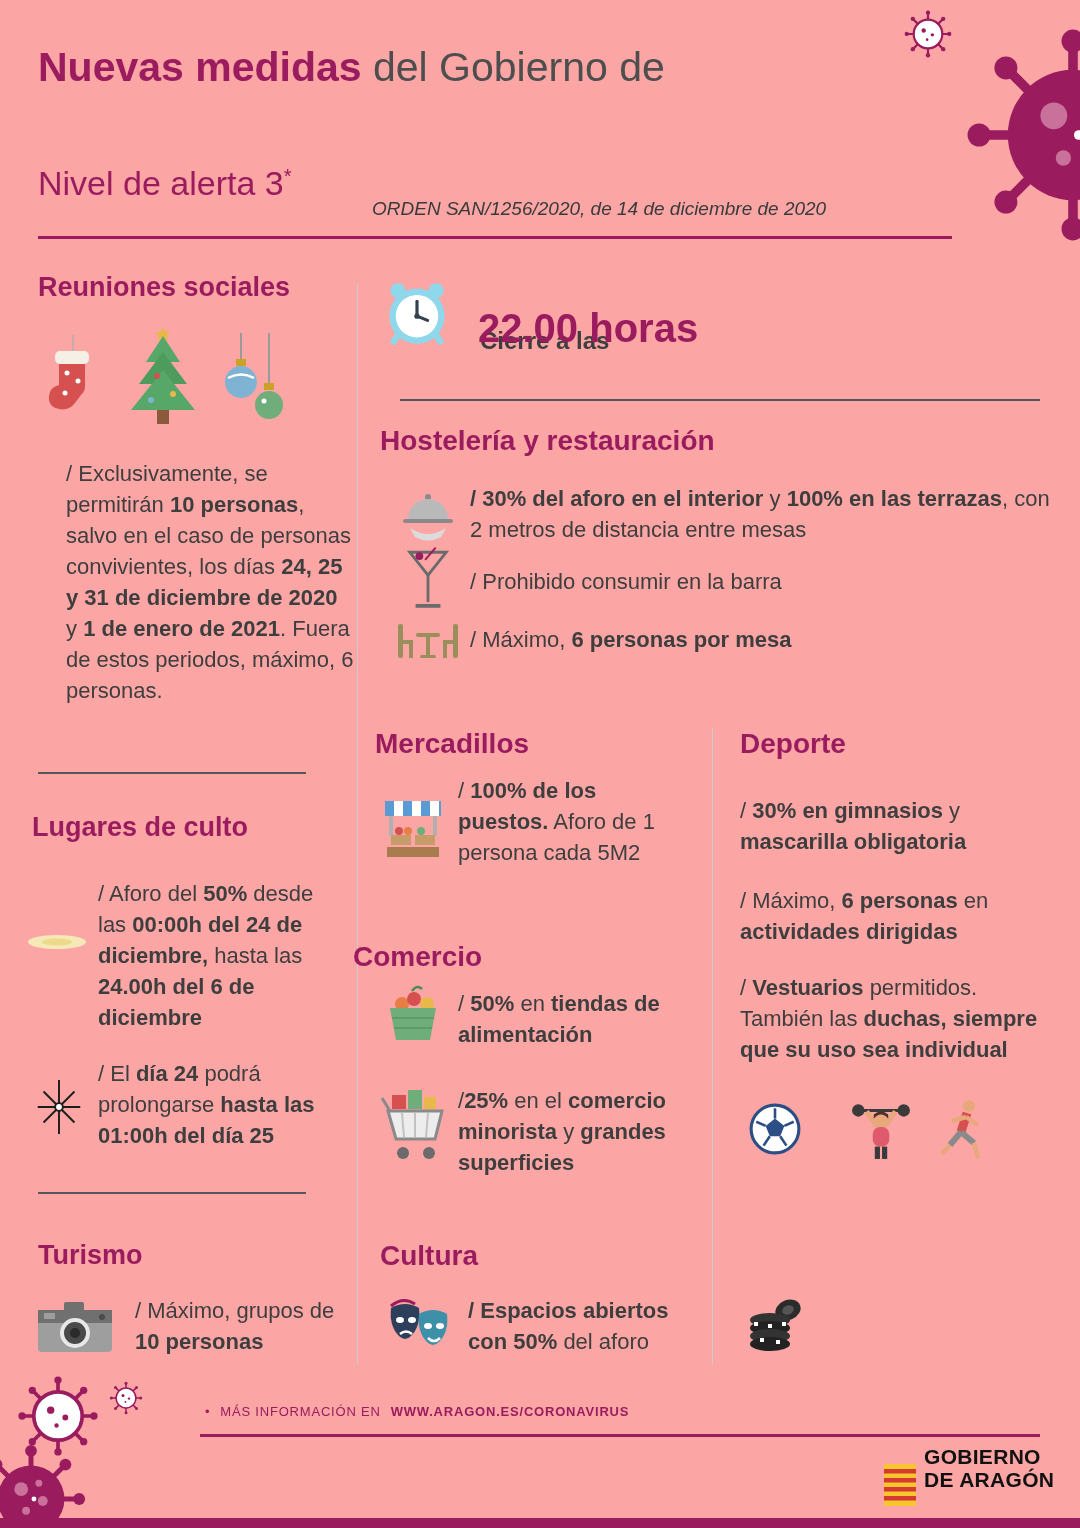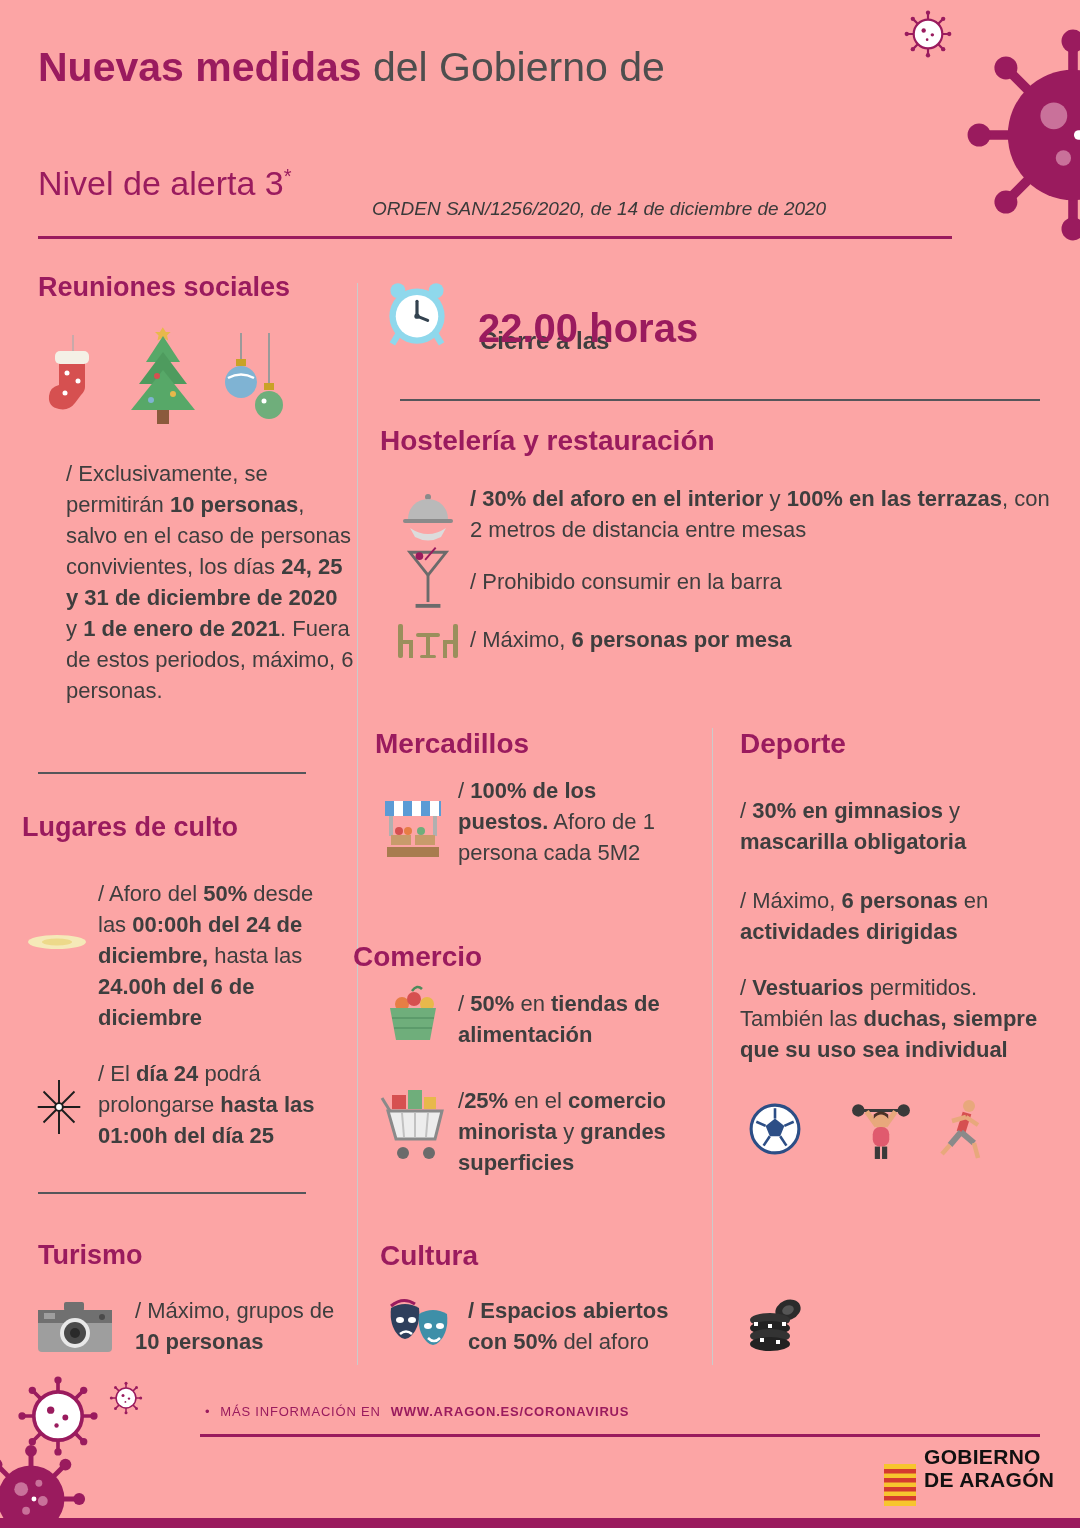--- a/index.html
+++ b/index.html
@@ -152,21 +152,21 @@
     <path d="M6 45 q13 -7 26 0" stroke="#ffffff" stroke-width="2.5" fill="none"></path>
     <rect x="42" y="50" width="10" height="7" fill="#C9A227"></rect>
     <circle cx="47" cy="72" r="14" fill="#6FAE7B"></circle>
     <circle cx="42" cy="68" r="2.5" fill="#ffffff"></circle>
   </svg>
 
   <div class="abs body-text" style="left:38px;top:458px;width:288px;margin-left:28px;"><span>/ Exclusivamente, se permitirán </span><span class="b">10 personas</span><span>, salvo en el caso de personas convivientes, los días </span><span class="b">24, 25 y 31 de diciembre de 2020</span><span> y </span><span class="b">1 de enero de 2021</span><span>. Fuera de estos periodos, máximo, 6 personas.</span></div>
 
   <div class="abs hr-dark" style="left:38px;top:772px;width:268px;"></div>
 
-  <div class="abs sec-title" style="left:22px;top:812px;">Lugares de culto</div>
+  <div class="abs sec-title" style="left:32px;top:812px;">Lugares de culto</div>
 
   <svg class="abs" style="left:26px;top:928px;width:62px;height:28px;" viewBox="0 0 62 28">
     <ellipse cx="31" cy="14" rx="29" ry="7" fill="#F5E9B8"></ellipse>
     <ellipse cx="31" cy="14" rx="15" ry="3.5" fill="#EDD98A"></ellipse>
   </svg>
   <div class="abs body-text" style="left:98px;top:878px;width:248px;"><span>/ Aforo del </span><span class="b">50%</span><span>  desde las </span><span class="b">00:00h del 24 de diciembre,</span><span> hasta las </span><span class="b">24.00h del 6 de diciembre</span></div>
 
   <svg class="abs" style="left:30px;top:1078px;width:58px;height:58px;" viewBox="0 0 60 60">
     <g stroke="#1d1d1d" stroke-width="2">
       <line x1="30" y1="2" x2="30" y2="58"></line>

